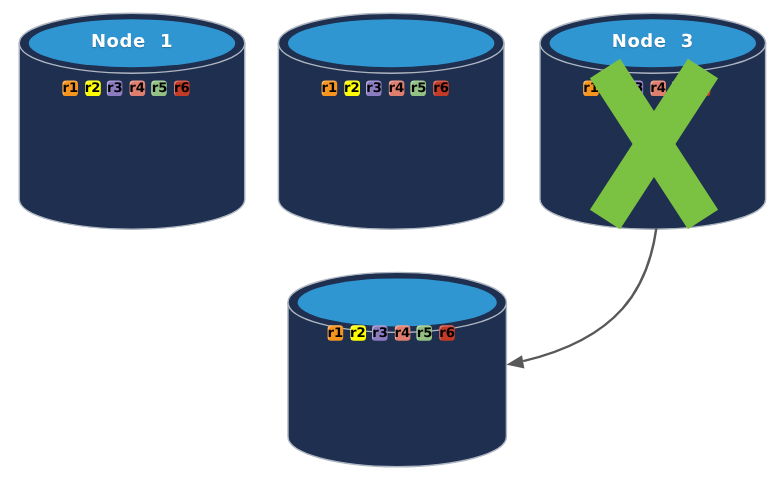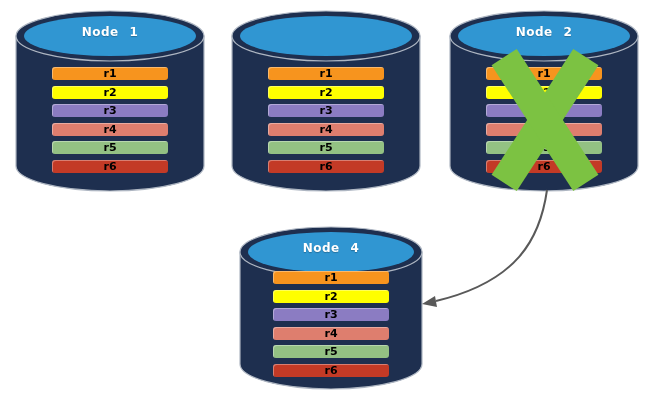--- a/index.html
+++ b/index.html
@@ -10,27 +10,27 @@
     overflow:hidden;
     font-family:"DejaVu Sans","Liberation Sans",sans-serif;
   }
   .node{position:absolute;}
   .node-top{width:192px;height:186px;}
   .node-bottom{width:186px;height:168px;}
   .node svg.cyl{position:absolute;left:0;top:0;width:100%;height:100%;}
   .node-title{
     position:absolute;top:19px;left:0;width:100%;
     text-align:center;color:#ffffff;
-    font-size:12px;font-weight:bold;
+    font-size:15px;font-weight:bold;
     letter-spacing:0.5px;word-spacing:6px;
     text-shadow:0 1px 1px rgba(0,0,0,0.25);
   }
   .bars{
     position:absolute;left:50%;width:116px;margin-left:-58px;
-    display:flex;flex-direction:column;gap:5.5px;
+    display:flex;flex-direction:row;gap:5.5px;
   }
   .node-top .bars{top:61px;}
   .node-bottom .bars{top:49px;}
   .bar{
     height:13px;border-radius:3px;
     display:flex;align-items:center;justify-content:center;
     box-shadow:inset 1px 1px 0 rgba(255,255,255,0.35);
   }
   .bar-label{
     font-size:11px;font-weight:bold;color:#000000;line-height:13px;
@@ -107,21 +107,21 @@
         </div>
     </div>
   </div>
 
   <div class="node node-top" style="left:448px;top:6px;">
     <svg class="cyl" viewBox="0 0 192 186" preserveAspectRatio="none">
       <path d="M2,30 L2,160 A94,25 0 0 0 190,160 L190,30 Z" stroke-width="1.2" fill="#1E2F4F" stroke="#AEB6C2"></path>
       <ellipse cx="96" cy="30" rx="94" ry="25" stroke-width="1.2" fill="#1E2F4F" stroke="#AEB6C2"></ellipse>
       <ellipse cx="96" cy="30" rx="86" ry="20" fill="#3096D2"></ellipse>
     </svg>
-    <div class="node-title">Node 2</div>
+    <div class="node-title">Node 3</div>
     <div class="bars">
       <div class="bar" style="background: rgb(247, 148, 30);">
           <span class="bar-label">r1</span>
         </div>
       <div class="bar" style="background: rgb(255, 255, 0);">
           <span class="bar-label">r2</span>
         </div>
       <div class="bar" style="background: rgb(139, 124, 194);">
           <span class="bar-label">r3</span>
         </div>
@@ -138,21 +138,20 @@
     <div class="x-arm a" style="background: rgb(124, 194, 66);"></div>
     <div class="x-arm b" style="background: rgb(124, 194, 66);"></div>
   </div>
 
   <div class="node node-bottom" style="left:238px;top:222px;">
     <svg class="cyl" viewBox="0 0 186 168" preserveAspectRatio="none">
       <path d="M2,30 L2,142 A91,25 0 0 0 184,142 L184,30 Z" stroke-width="1.2" fill="#1E2F4F" stroke="#AEB6C2"></path>
       <ellipse cx="93" cy="30" rx="91" ry="25" stroke-width="1.2" fill="#1E2F4F" stroke="#AEB6C2"></ellipse>
       <ellipse cx="93" cy="30" rx="83" ry="20" fill="#3096D2"></ellipse>
     </svg>
-    <div class="node-title">Node 4</div>
     <div class="bars">
       <div class="bar" style="background: rgb(247, 148, 30);">
           <span class="bar-label">r1</span>
         </div>
       <div class="bar" style="background: rgb(255, 255, 0);">
           <span class="bar-label">r2</span>
         </div>
       <div class="bar" style="background: rgb(139, 124, 194);">
           <span class="bar-label">r3</span>
         </div>

